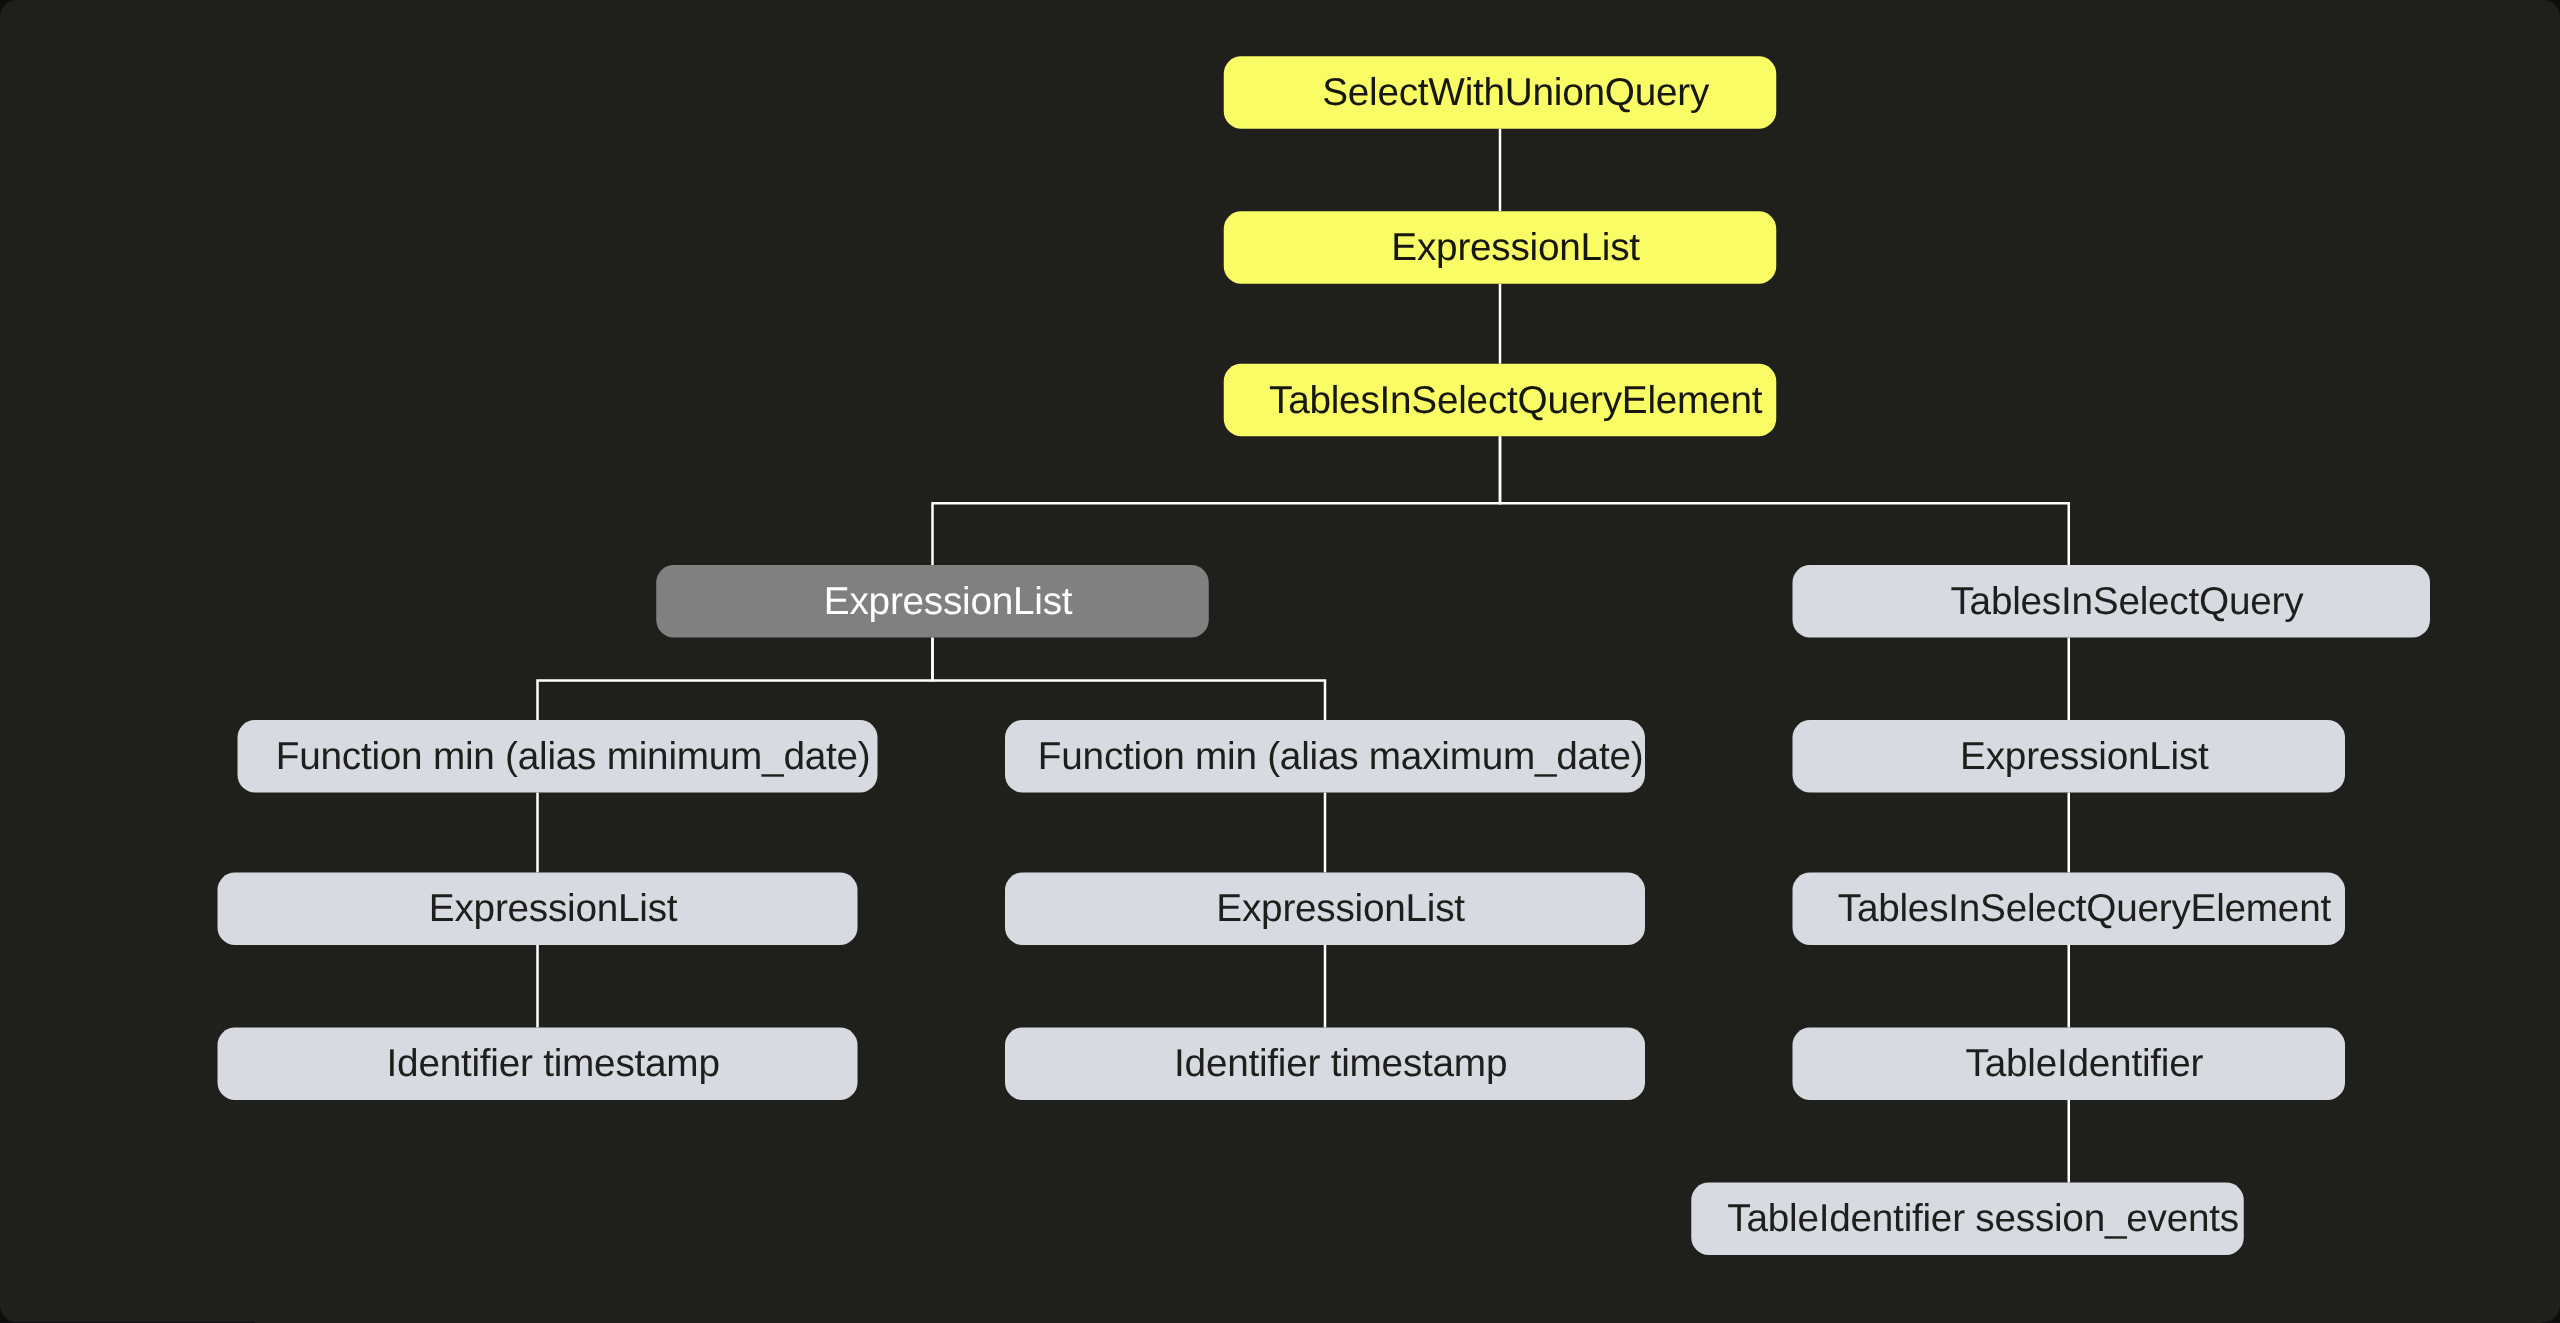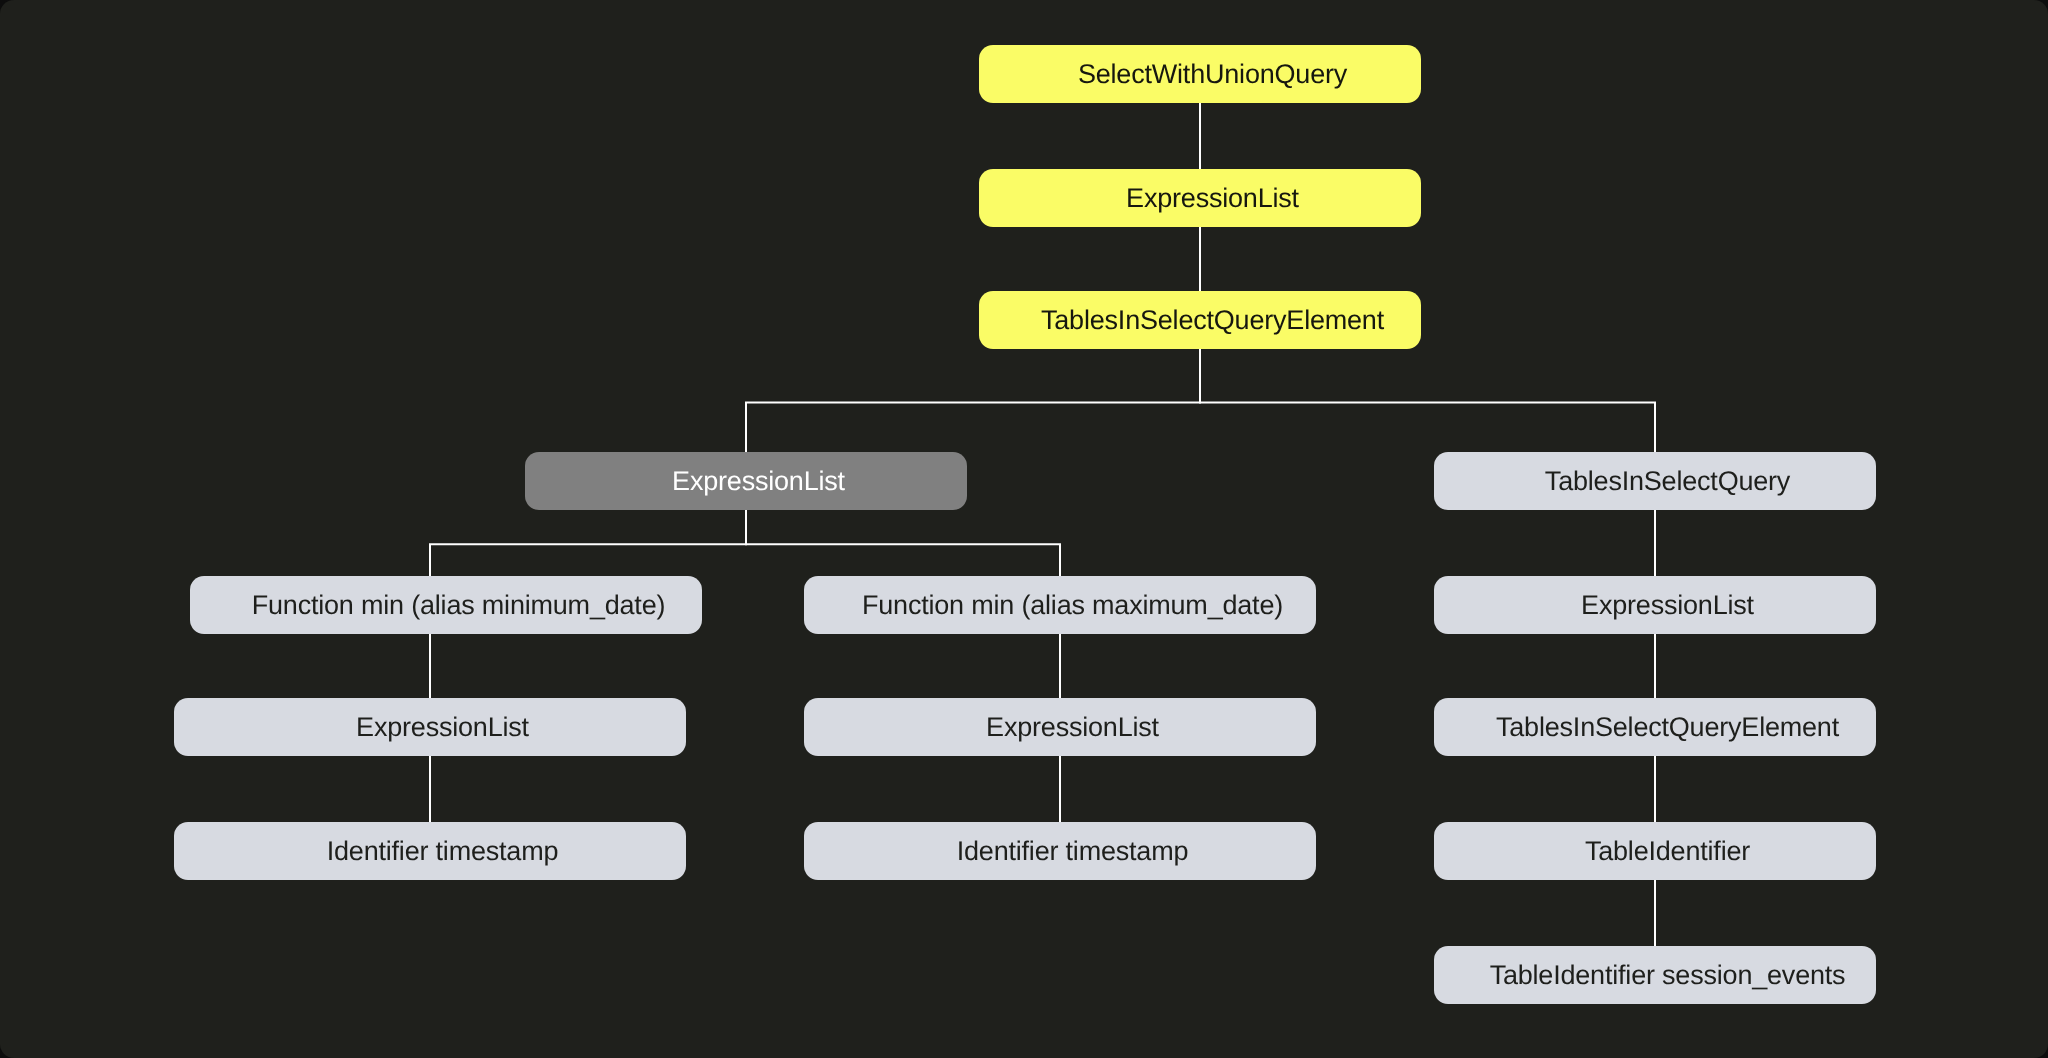--- a/index.html
+++ b/index.html
@@ -33,21 +33,21 @@
     pointer-events: none;
   }
 
   .node {
     position: absolute;
     box-sizing: border-box;
     display: flex;
     align-items: center;
     justify-content: center;
     border-radius: 14px;
-    font-size: 27px;
+    font-size: 31px;
     font-weight: 400;
     letter-spacing: -0.2px;
     white-space: nowrap;
     z-index: 5;
     text-rendering: geometricPrecision;
     padding-left: 25px;
     -webkit-font-smoothing: antialiased;
   }
 
   .node.yellow {
@@ -89,21 +89,21 @@
       </div>
       <div class="node yellow" style="left: 979px; top: 169px; width: 442px; height: 58px; border-radius: 14px;">
         <span>ExpressionList</span>
       </div>
       <div class="node yellow" style="left: 979px; top: 291px; width: 442px; height: 58px; border-radius: 14px;">
         <span>TablesInSelectQueryElement</span>
       </div>
       <div class="node selected" style="left: 525px; top: 452px; width: 442px; height: 58px; border-radius: 14px;">
         <span>ExpressionList</span>
       </div>
-      <div class="node plain" style="left: 1434px; top: 452px; width: 442px; height: 58px; border-radius: 14px;">
+      <div class="node plain" style="left: 1434px; top: 452px; width: 510px; height: 58px; border-radius: 14px;">
         <span>TablesInSelectQuery</span>
       </div>
       <div class="node plain" style="left: 190px; top: 576px; width: 512px; height: 58px; border-radius: 14px;">
         <span>Function min (alias minimum_date)</span>
       </div>
       <div class="node plain" style="left: 804px; top: 576px; width: 512px; height: 58px; border-radius: 14px;">
         <span>Function min (alias maximum_date)</span>
       </div>
       <div class="node plain" style="left: 1434px; top: 576px; width: 442px; height: 58px; border-radius: 14px;">
         <span>ExpressionList</span>
@@ -119,17 +119,17 @@
       </div>
       <div class="node plain" style="left: 174px; top: 822px; width: 512px; height: 58px; border-radius: 14px;">
         <span>Identifier timestamp</span>
       </div>
       <div class="node plain" style="left: 804px; top: 822px; width: 512px; height: 58px; border-radius: 14px;">
         <span>Identifier timestamp</span>
       </div>
       <div class="node plain" style="left: 1434px; top: 822px; width: 442px; height: 58px; border-radius: 14px;">
         <span>TableIdentifier</span>
       </div>
-      <div class="node plain" style="left: 1434px; top: 946px; width: 442px; height: 58px; border-radius: 14px;">
+      <div class="node plain" style="left: 1353px; top: 946px; width: 442px; height: 58px; border-radius: 14px;">
         <span>TableIdentifier session_events</span>
       </div>
     </div>
 </div>
 
 </body></html>

